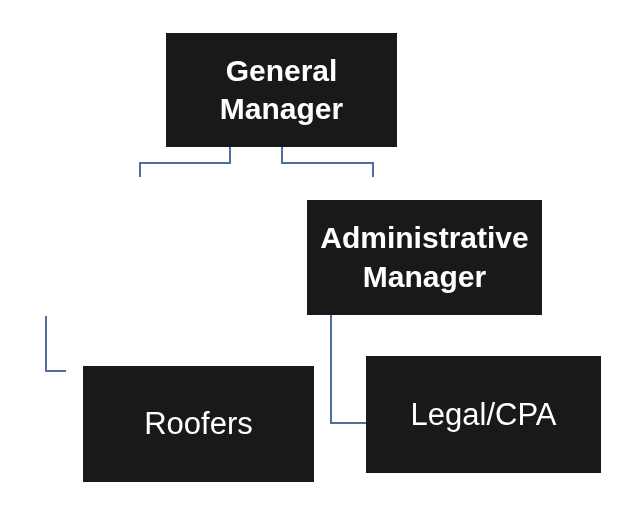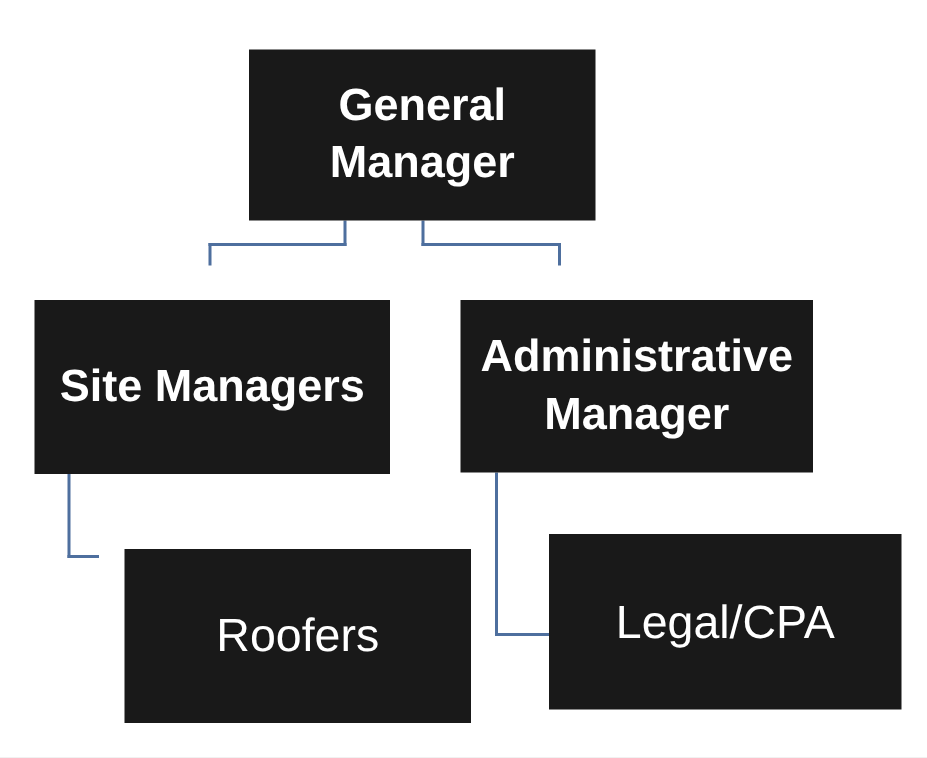--- a/index.html
+++ b/index.html
@@ -84,23 +84,20 @@
   <div class="line seg-v" id="c3-drop"></div>
   <div class="line seg-h" id="c3-across"></div>
 
   <div class="line seg-v" id="c4-drop"></div>
   <div class="line seg-h" id="c4-across"></div>
 
   <div class="node manager" id="node-general-manager">
     <span class="label">General Manager</span>
   </div>
 
-  <div class="node manager" id="node-site-managers">
-    <span class="label">Site Managers</span>
-  </div>
 
   <div class="node manager" id="node-admin-manager">
     <span class="label">Administrative Manager</span>
   </div>
 
   <div class="node leaf" id="node-roofers">
     <span class="label">Roofers</span>
   </div>
 
   <div class="node leaf" id="node-legal-cpa">

